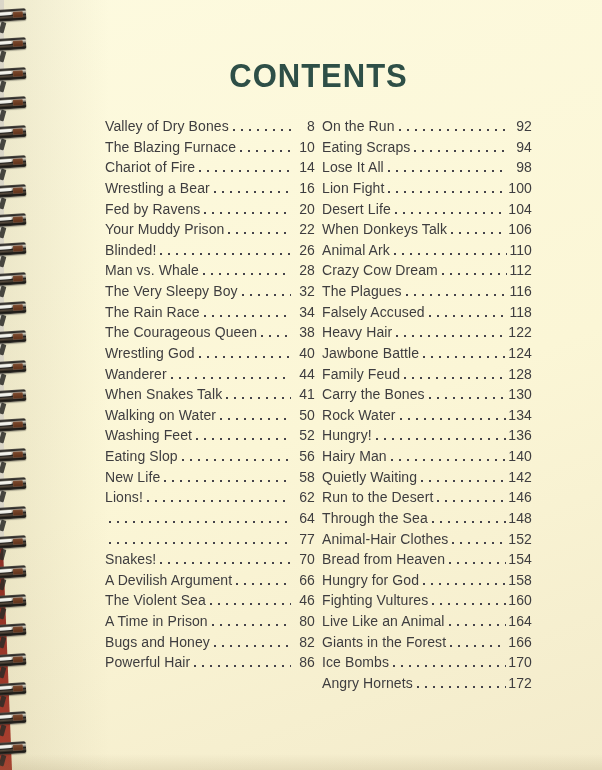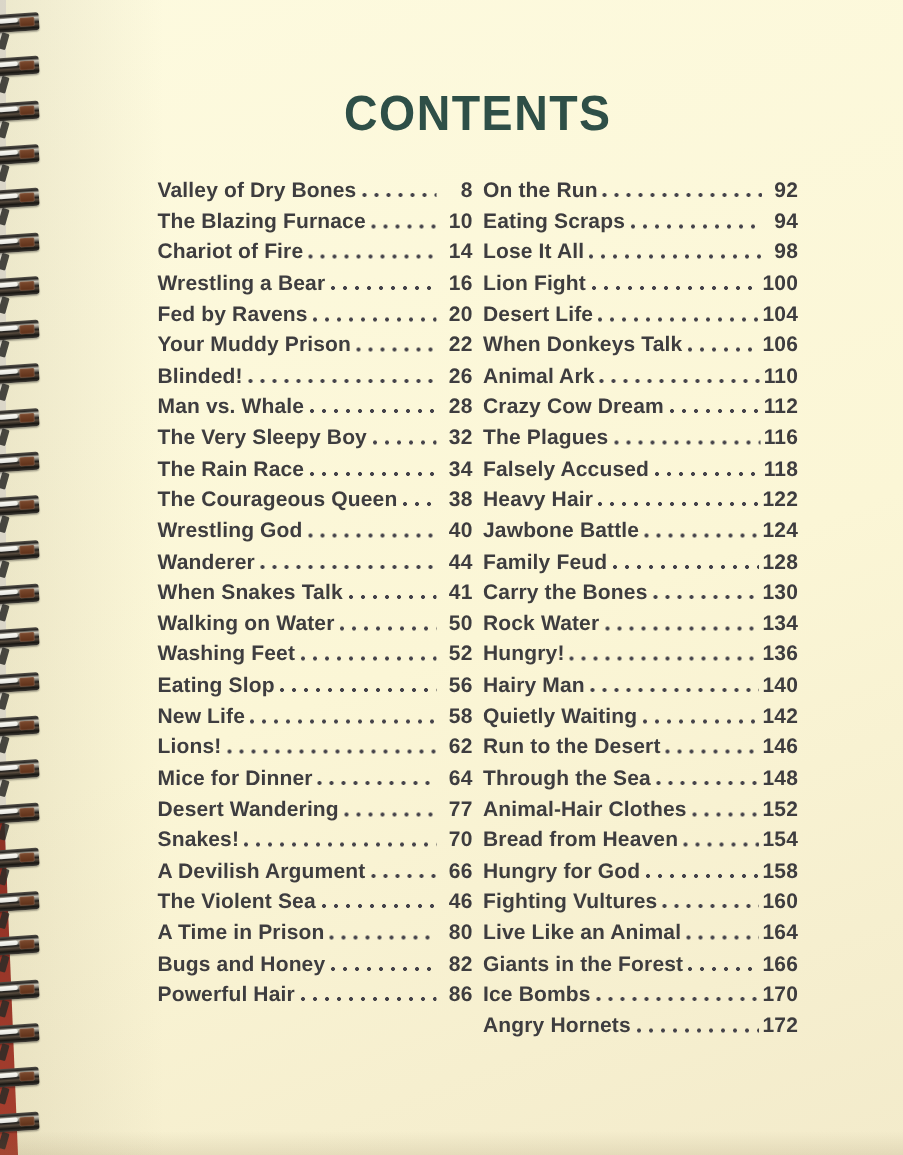--- a/index.html
+++ b/index.html
@@ -33,21 +33,21 @@
   .page-title{
     position:absolute;left:105px;width:427px;top:58px;text-align:center;
     font-size:31px;font-weight:700;letter-spacing:1px;color:#2e4f47;
     transform:scaleY(1.06);
   }
   .toc{
     position:absolute;left:105px;top:116px;width:427px;display:flex;gap:7px;
     font-size:14px;color:#3e3d3f;letter-spacing:.1px;
   }
   .col{width:210px;}
-  .row{display:flex;height:20.63px;line-height:20.63px;font-weight:bold;}
+  .row{display:flex;height:20.63px;line-height:20.63px;}
   .row .t{white-space:nowrap;}
   .row .num{text-align:right;min-width:22px;white-space:nowrap;}
   .row .dots{
     flex:1;align-self:flex-start;height:4px;margin:12px 2px 0 3px;
     background-image:radial-gradient(circle at 2px 2px,#45434a 1.15px,rgba(0,0,0,0) 1.5px);
     background-size:8px 4px;background-repeat:repeat-x;
   }
 </style>
 </head>
 <body>
@@ -204,26 +204,24 @@
           <span class="t">New Life</span>
           <span class="dots"></span>
           <span class="num">58</span>
         </div>
         <div class="row">
           <span class="t">Lions!</span>
           <span class="dots"></span>
           <span class="num">62</span>
         </div>
         <div class="row">
-          <span class="t">Mice for Dinner</span>
           <span class="dots"></span>
           <span class="num">64</span>
         </div>
         <div class="row">
-          <span class="t">Desert Wandering</span>
           <span class="dots"></span>
           <span class="num">77</span>
         </div>
         <div class="row">
           <span class="t">Snakes!</span>
           <span class="dots"></span>
           <span class="num">70</span>
         </div>
         <div class="row">
           <span class="t">A Devilish Argument</span>

